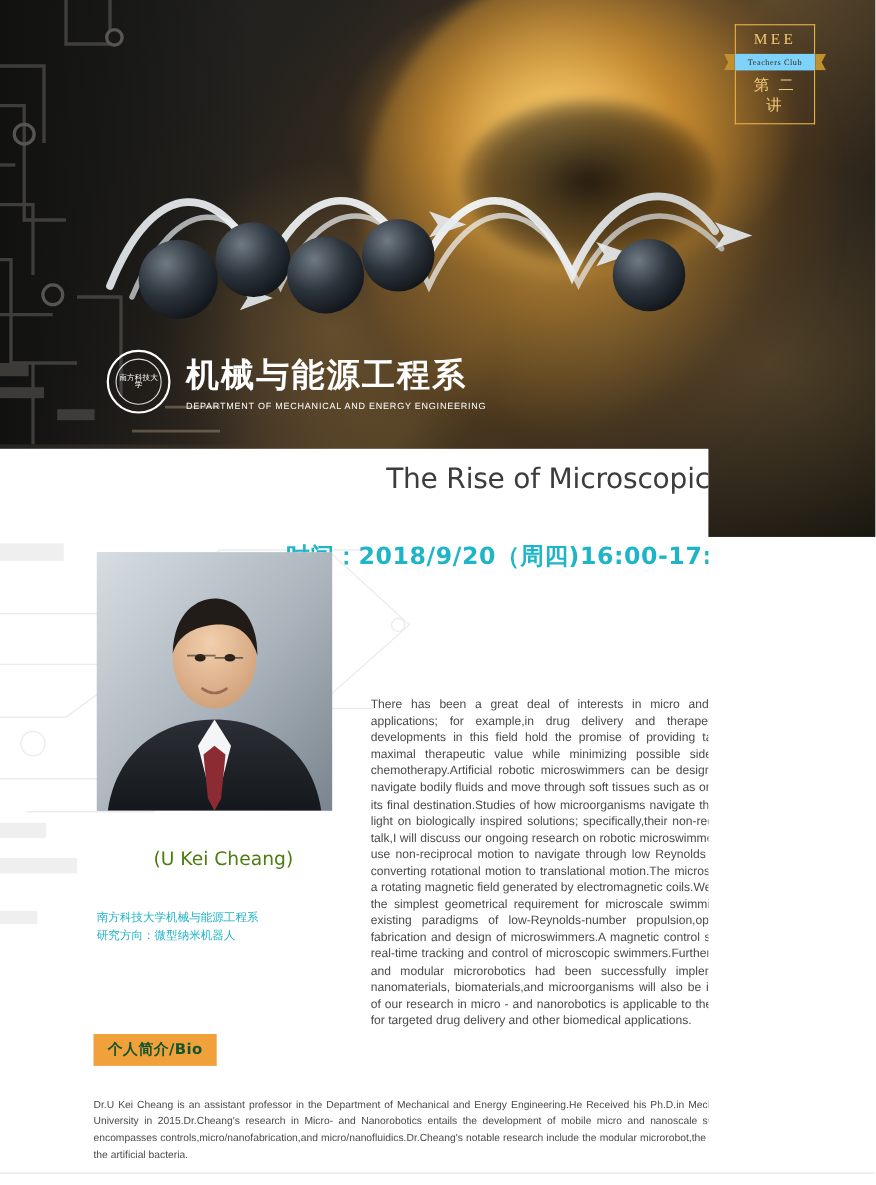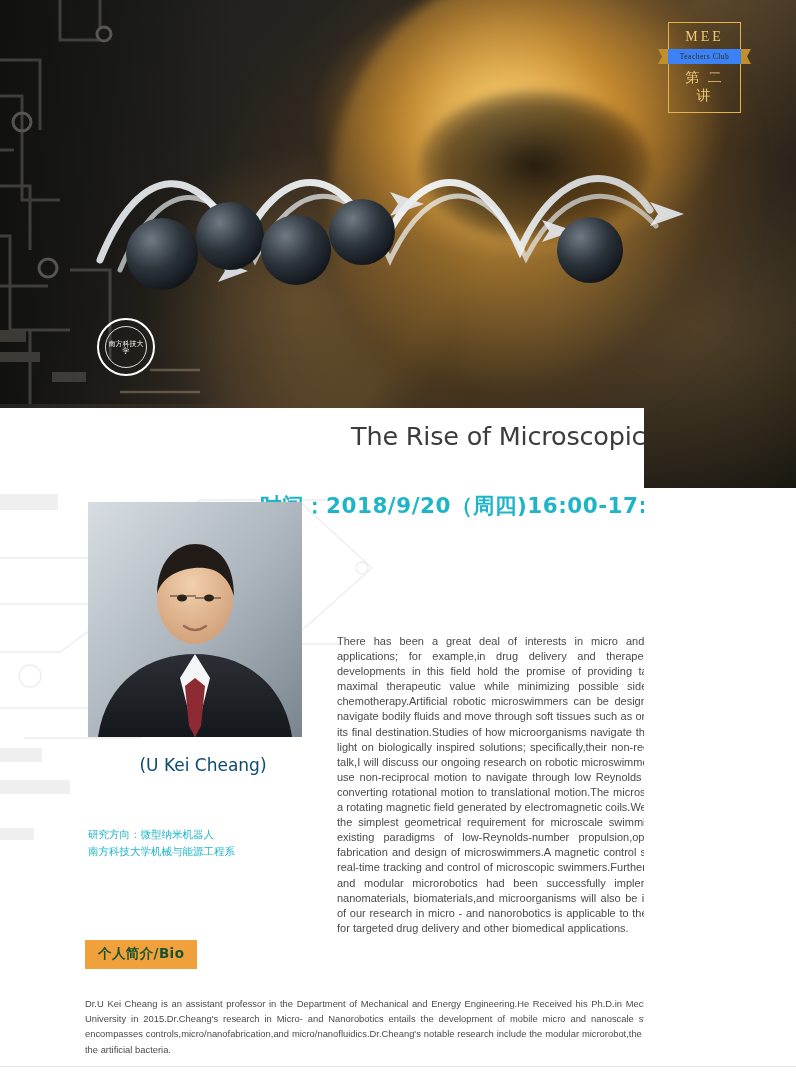--- a/index.html
+++ b/index.html
@@ -112,21 +112,21 @@
   .ribbon .mee {
     border: 1px solid #e8b24a;
     border-bottom: none;
     padding: 6px 0 4px;
     font-size: 14px; letter-spacing: 3px;
     font-family: "Liberation Serif", serif;
     color: #f0c978;
   }
   .ribbon .band {
     position: relative;
-    background: #3b82f6;
+    background: #7dd3fc;
     color: #3a2a10;
     font-size: 7.5px;
     letter-spacing: 0.5px;
     padding: 3px 0;
     font-family: "Liberation Serif", serif;
   }
   .ribbon .band:before, .ribbon .band:after {
     content: "";
     position: absolute;
     top: 0;
@@ -234,22 +234,22 @@
   }
   .speaker-name {
     font-size: 19px;
     color: #f0a13c;
     font-weight: 700;
     font-family: "DejaVu Sans", sans-serif;
     letter-spacing: 0.5px;
   }
   .speaker-en {
     font-size: 17px;
-    color: #0c4a6e;
-    margin-top: 4px;
+    color: #4d7c0f;
+    margin-top: 20px;
     font-family: "DejaVu Sans", sans-serif;
   }
   .affil {
     position: absolute;
     left: 88px; top: 418px;
     width: 280px;
     color: #1fb5c9;
     font-size: 10.5px;
     line-height: 17px;
     font-family: "DejaVu Sans", sans-serif;
@@ -355,20 +355,24 @@
 
     <div class="ribbon">
       <div class="mee">MEE</div>
       <div class="band">Teachers Club</div>
       <div class="no">第 二 讲</div>
     </div>
 
     <div class="dept">
       <div class="dept-seal">
         <div class="inner">南方科技大学</div>
+      </div>
+      <div class="dept-text">
+        <div class="dept-cn">机械与能源工程系</div>
+        <div class="dept-en">DEPARTMENT OF MECHANICAL AND ENERGY ENGINEERING</div>
       </div>
     </div>
   </div>
 
   <div class="lower">
 
     <svg class="lower-deco" width="796" height="673" viewBox="0 0 796 673">
       <g stroke="#dedede" stroke-width="1.3" fill="none">
         <path d="M0 150 H120 L200 92 H330"></path>
         <path d="M0 196 H96 L176 150 H300"></path>
@@ -432,22 +436,22 @@
         <path d="M82 94 h26 M107 96 h26" stroke="#3a3028" stroke-width="1.6" fill="none" opacity="0.65"></path>
         <path d="M96 124 q11 8 22 0" stroke="#9c6a52" stroke-width="2.4" fill="none" stroke-linecap="round"></path>
       </svg>
     </div>
 
     <div class="speaker-block">
       <div class="speaker-en">(U Kei Cheang)</div>
     </div>
 
     <div class="affil">
+      <div>南方科技大学机械与能源工程系</div>
       <div>研究方向：微型纳米机器人</div>
-      <div>南方科技大学机械与能源工程系</div>
     </div>
 
     <div class="bio-tag">个人简介/Bio</div>
     <div class="bio-body">Dr.U Kei Cheang is an assistant professor in the Department of Mechanical and Energy Engineering.He Received his Ph.D.in Mechanical Engineering at Drexel University in 2015.Dr.Cheang's research in Micro- and Nanorobotics entails the development of mobile micro and nanoscale swimming robots.His research encompasses controls,micro/nanofabrication,and micro/nanofluidics.Dr.Cheang's notable research include the modular microrobot,the particle-based microrobot,and the artificial bacteria.</div>
   </div>
 
   <div class="footer-rule"></div>
 </div>
 
 </body></html>

